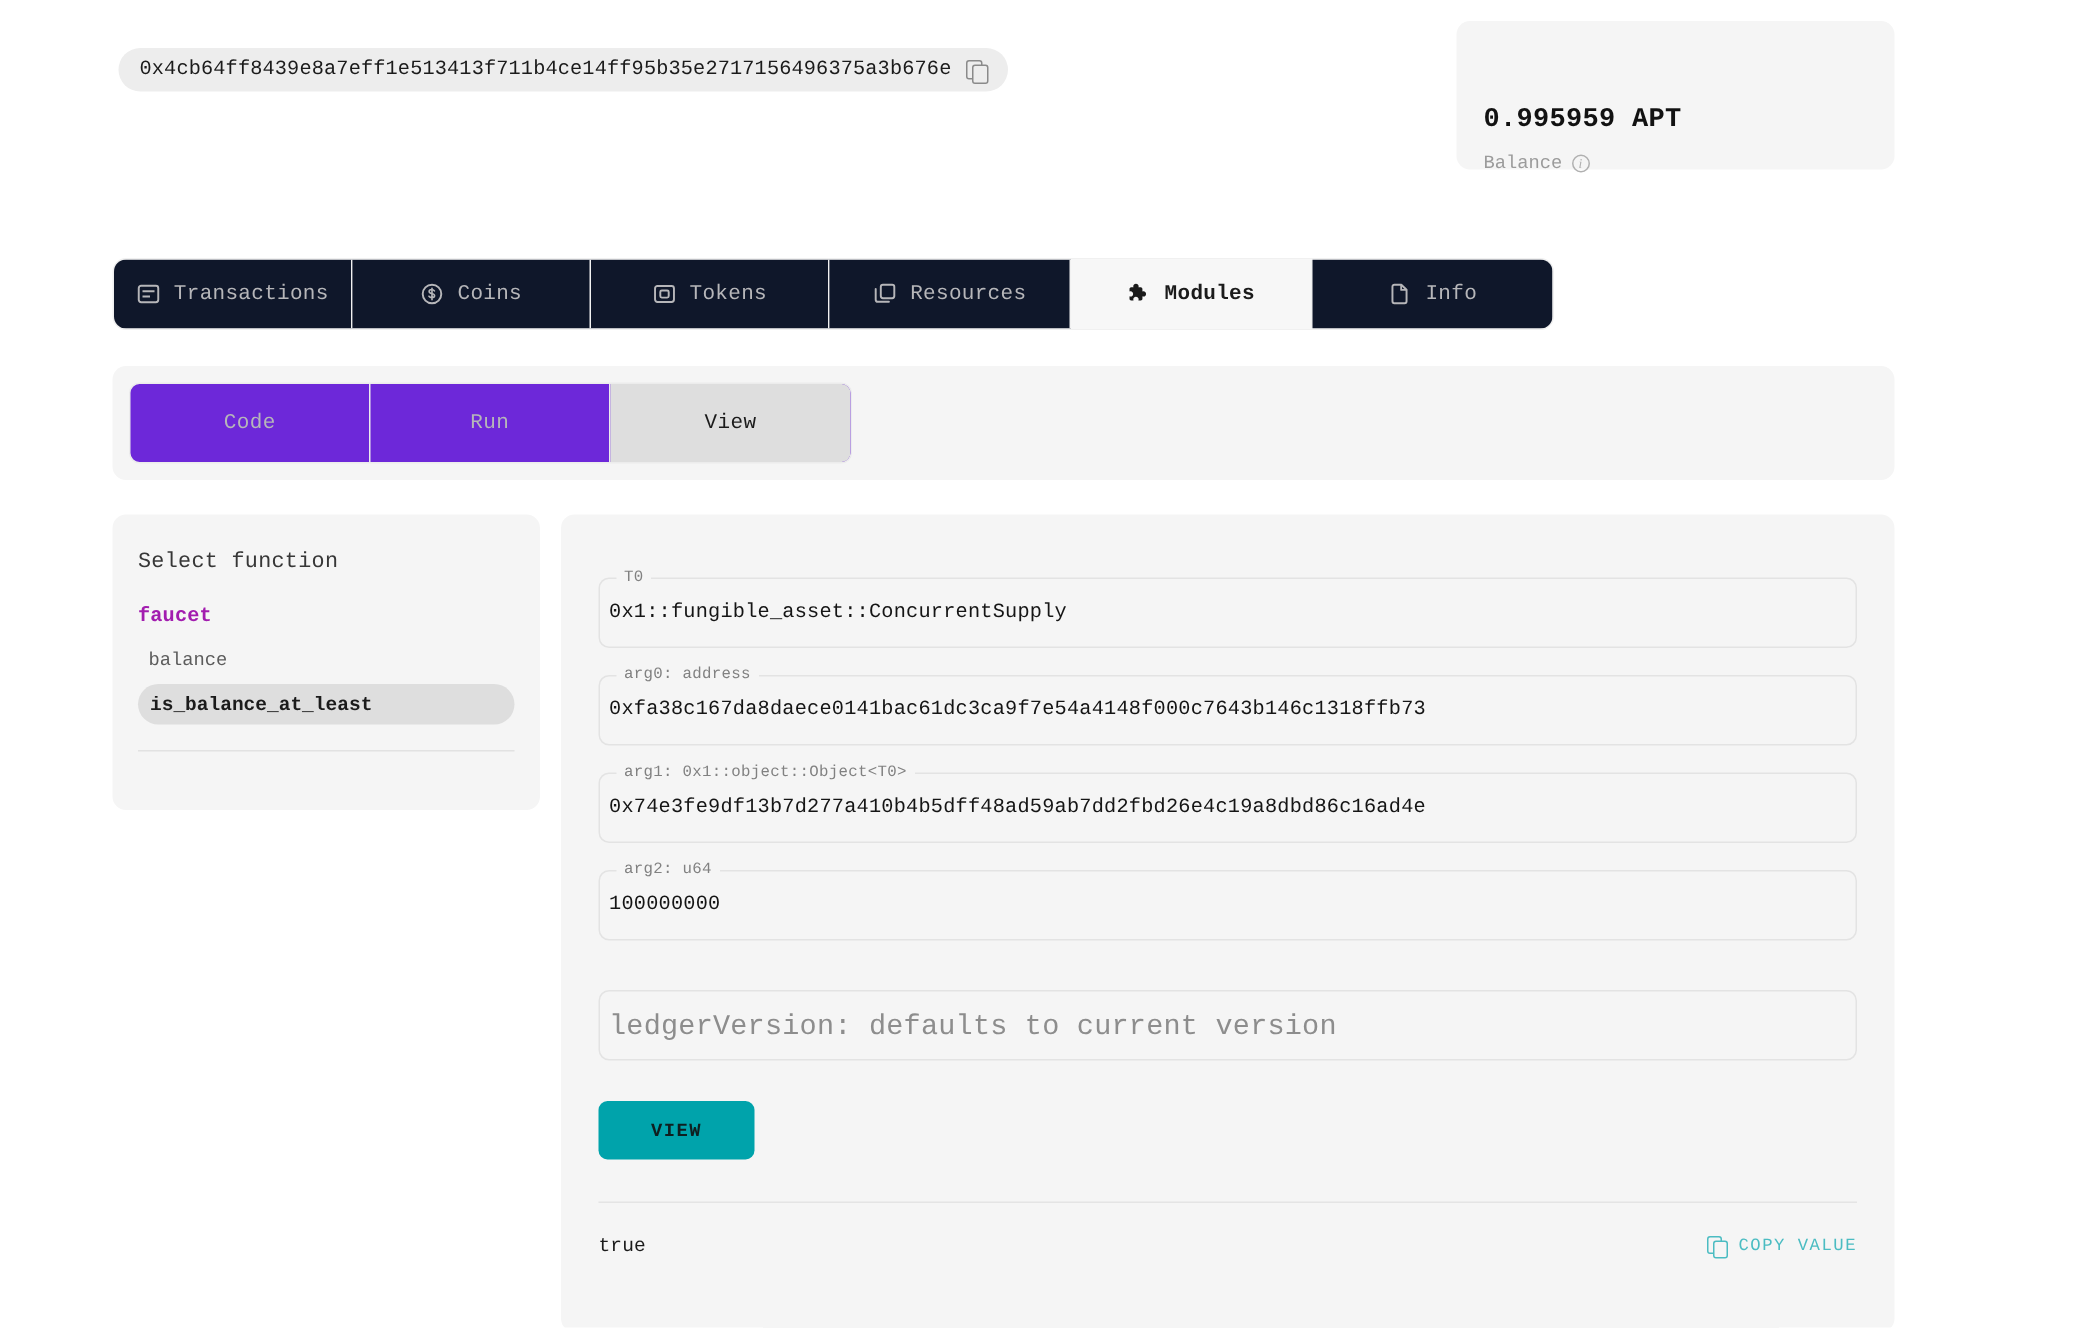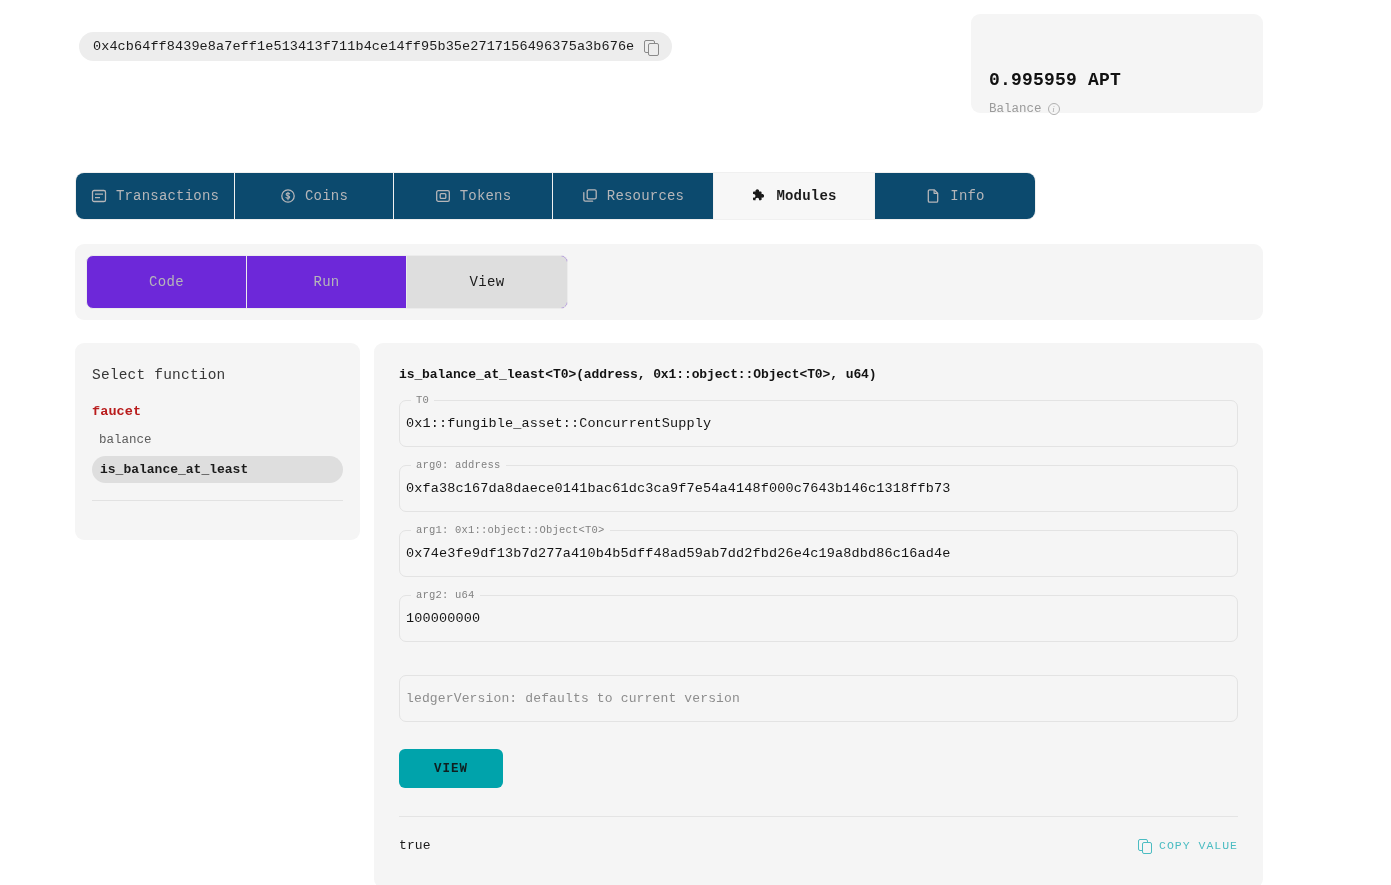--- a/index.html
+++ b/index.html
@@ -54,21 +54,21 @@
   
   .tabbar {
     position: absolute; left: 75px; top: 172px;
     display: flex; background: #ffffff;
     border: 1px solid #f0f0f0; border-radius: 9px; overflow: hidden;
   }
   .tab {
     display: flex; align-items: center; justify-content: center; gap: 9px;
     height: 46px; padding: 0 24px;
     font-size: 14px; color: #b6b6b9; letter-spacing: 0.2px;
-    border-right: 1px solid #f1f1f1; cursor: pointer; background: #0c4a6e;
+    border-right: 1px solid #f1f1f1; cursor: pointer; background: #0f172a;
     white-space: nowrap;
   }
   .tab:last-child { border-right: none; }
   .tab.active { background: #f7f7f7; color: #1b1b1b; font-weight: 700; }
   .tab-w0 { width: 159px; }
   .tab-w1 { width: 159px; }
   .tab-w2 { width: 159px; }
   .tab-w3 { width: 161px; }
   .tab-w4 { width: 161px; }
   .tab-w5 { width: 160px; }
@@ -96,21 +96,21 @@
   .subtab.active { background: #dedede; color: #1b1b1b; }
 
   
   .fnpanel {
     position: absolute; left: 75px; top: 343px;
     width: 285px; height: 197px;
     background: #f5f5f5; border-radius: 9px;
     padding: 24px 17px 0 17px;
   }
   .fnpanel-title { font-size: 14.5px; color: #373737; letter-spacing: 0.2px; }
-  .fn-module { margin-top: 21px; font-size: 13.5px; font-weight: 700; color: #b91c1c; letter-spacing: 0.1px; }
+  .fn-module { margin-top: 21px; font-size: 13.5px; font-weight: 700; color: #a21caf; letter-spacing: 0.1px; }
   .fn-group-label { margin-top: 14px; padding-left: 7px; font-size: 12.5px; color: #5c5c5c; }
   .fn-item {
     margin-top: 9px; height: 27px; display: flex; align-items: center;
     padding: 0 8px; border-radius: 14px;
     font-size: 13px; color: #1b1b1b; cursor: pointer;
   }
   .fn-item.selected { background: #dedede; font-weight: 700; }
   .fn-divider { margin-top: 17px; height: 1px; background: #e2e2e2; }
 
   
@@ -131,21 +131,21 @@
     background: transparent;
   }
   .field-legend {
     position: absolute; left: 11px; top: -7px;
     background: #f5f5f5; padding: 0 5px;
     font-size: 10.5px; color: #818181; letter-spacing: 0.2px;
     line-height: 13px;
   }
   .field-value { font-size: 13.5px; color: #151515; letter-spacing: 0.15px; white-space: nowrap; text-align: center; }
   .field.placeholder-field { margin-top: 33px; }
-  .field-placeholder { font-size: 13px; color: #8d8d8d; letter-spacing: 0.15px; }
+  .field-placeholder { font-size: 19px; color: #8d8d8d; letter-spacing: 0.15px; }
 
   .view-btn {
     margin-top: 27px;
     width: 104px; height: 39px;
     background: #00a3ab; border: none; border-radius: 6px;
     color: #0f1f20; font-size: 12.5px; font-weight: 700; letter-spacing: 1px;
     display: flex; align-items: center; justify-content: center;
     cursor: pointer; font-family: "Liberation Mono", monospace;
   }
 
@@ -258,21 +258,20 @@
 
   <div class="fnpanel">
     <div class="fnpanel-title">Select function</div>
     <div class="fn-module">faucet</div>
     <div class="fn-group-label">balance</div>
     <div class="fn-item selected">is_balance_at_least</div>
     <div class="fn-divider"></div>
   </div>
 
   <div class="content">
-    <div class="fn-signature">is_balance_at_least&lt;T0&gt;(address, 0x1::object::Object&lt;T0&gt;, u64)</div>
 
     <div class="field">
       <span class="field-legend">T0</span>
       <span class="field-value">0x1::fungible_asset::ConcurrentSupply</span>
     </div>
 
     <div class="field">
       <span class="field-legend">arg0: address</span>
       <span class="field-value">0xfa38c167da8daece0141bac61dc3ca9f7e54a4148f000c7643b146c1318ffb73</span>
     </div>

